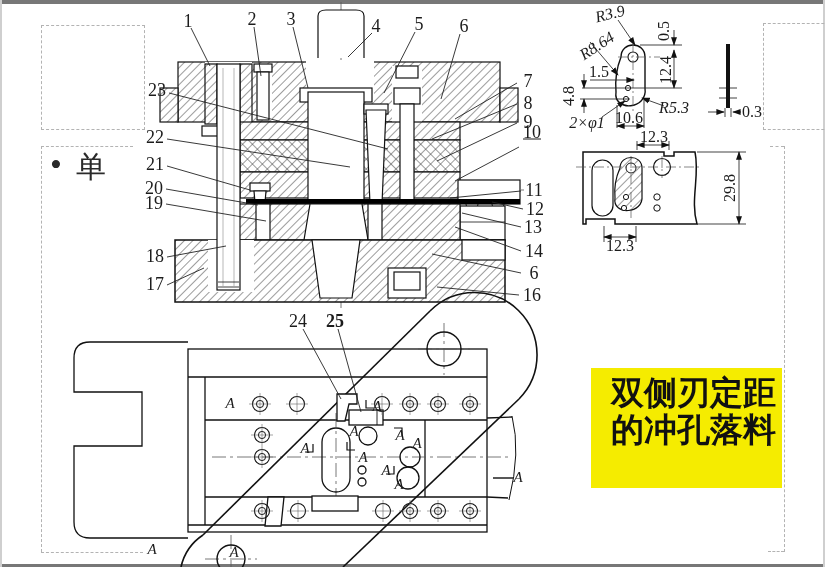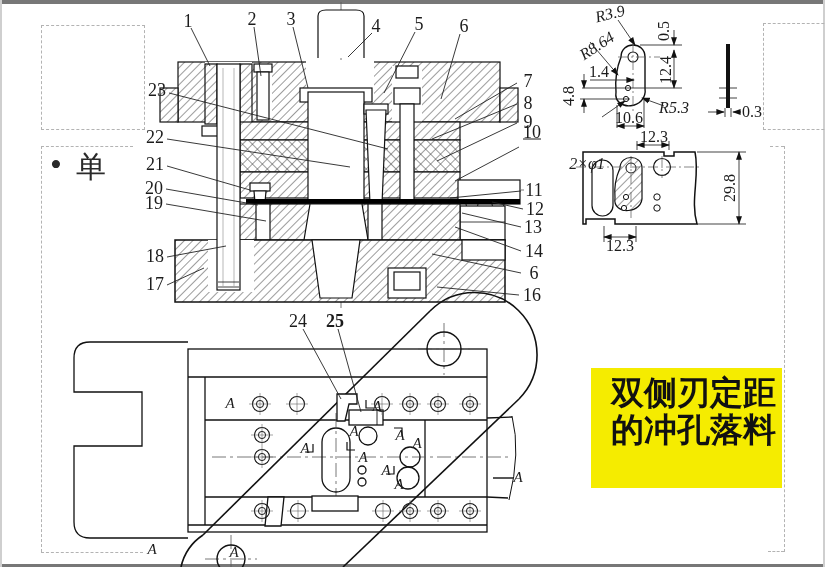--- a/index.html
+++ b/index.html
@@ -401,23 +401,23 @@
       <span class="lbl callout" style="left: 155px; top: 137px;">22</span>
       <span class="lbl callout" style="left: 157px; top: 90px;">23</span>
       <span class="lbl callout" style="left: 298px; top: 321px;">24</span>
       <span class="lbl callout" style="left: 335px; top: 321px; font-weight: bold;">25</span>
     </div>
   <div id="dim-layer">
       <span class="lbl dim it" style="left: 610px; top: 14px; transform: translate(-50%, -50%) rotate(-14deg);">R3.9</span>
       <span class="lbl dim it" style="left: 597px; top: 46px; transform: translate(-50%, -50%) rotate(-33deg);">R8.64</span>
       <span class="lbl dim" style="left: 664px; top: 31px; transform: translate(-50%, -50%) rotate(-90deg);">0.5</span>
       <span class="lbl dim" style="left: 666px; top: 70px; transform: translate(-50%, -50%) rotate(-90deg);">12.4</span>
-      <span class="lbl dim" style="left: 599px; top: 72px;">1.4</span>
+      <span class="lbl dim" style="left: 599px; top: 72px;">1.5</span>
       <span class="lbl dim" style="left: 569px; top: 96px; transform: translate(-50%, -50%) rotate(-90deg);">4.8</span>
-      <span class="lbl dim it" style="left: 587px; top: 123px; margin-top: 41px;">2×φ1</span>
+      <span class="lbl dim it" style="left: 587px; top: 123px;">2×φ1</span>
       <span class="lbl dim" style="left: 629px; top: 118px;">10.6</span>
       <span class="lbl dim it" style="left: 674px; top: 108px;">R5.3</span>
       <span class="lbl dim" style="left: 654px; top: 137px;">12.3</span>
       <span class="lbl dim" style="left: 620px; top: 246px;">12.3</span>
       <span class="lbl dim" style="left: 730px; top: 188px; transform: translate(-50%, -50%) rotate(-90deg);">29.8</span>
       <span class="lbl dim" style="left: 752px; top: 112px;">0.3</span>
     </div>
   <div id="sec-layer">
       <span class="lbl sec" style="left: 230px; top: 403px;">A</span>
       <span class="lbl sec" style="left: 377px; top: 406px;">A</span>

